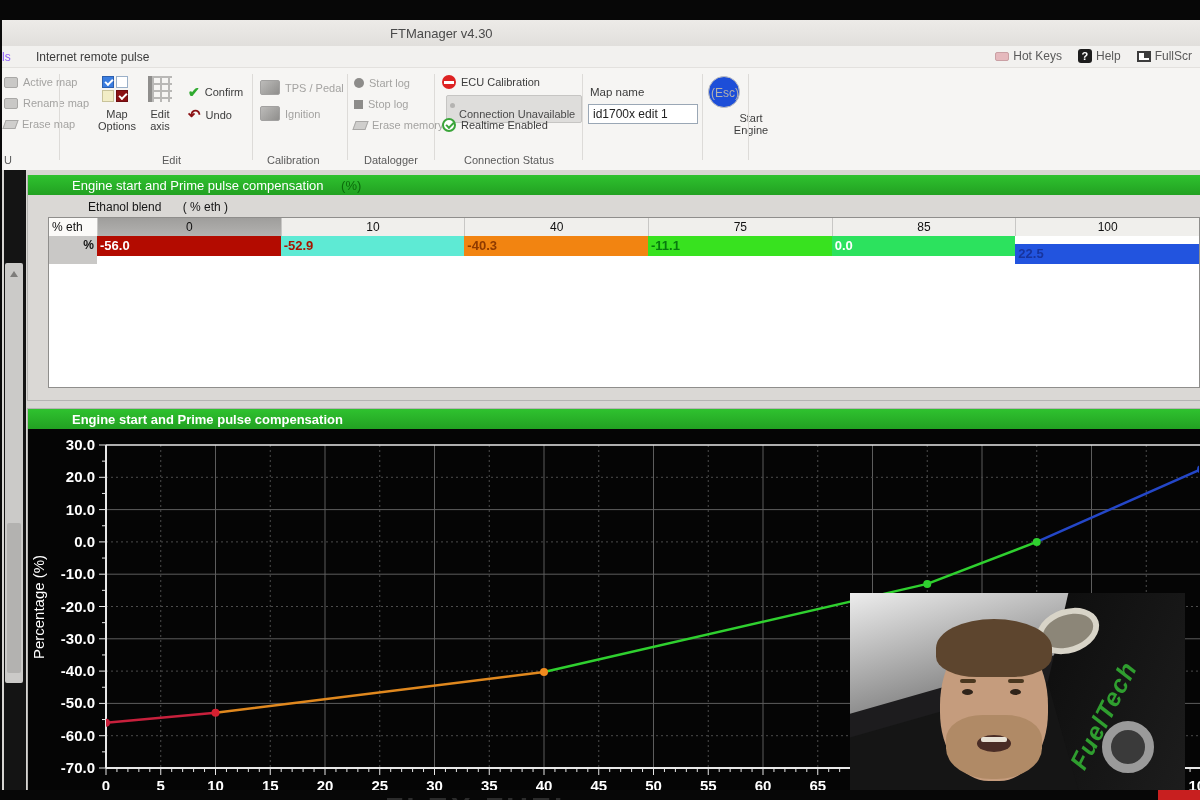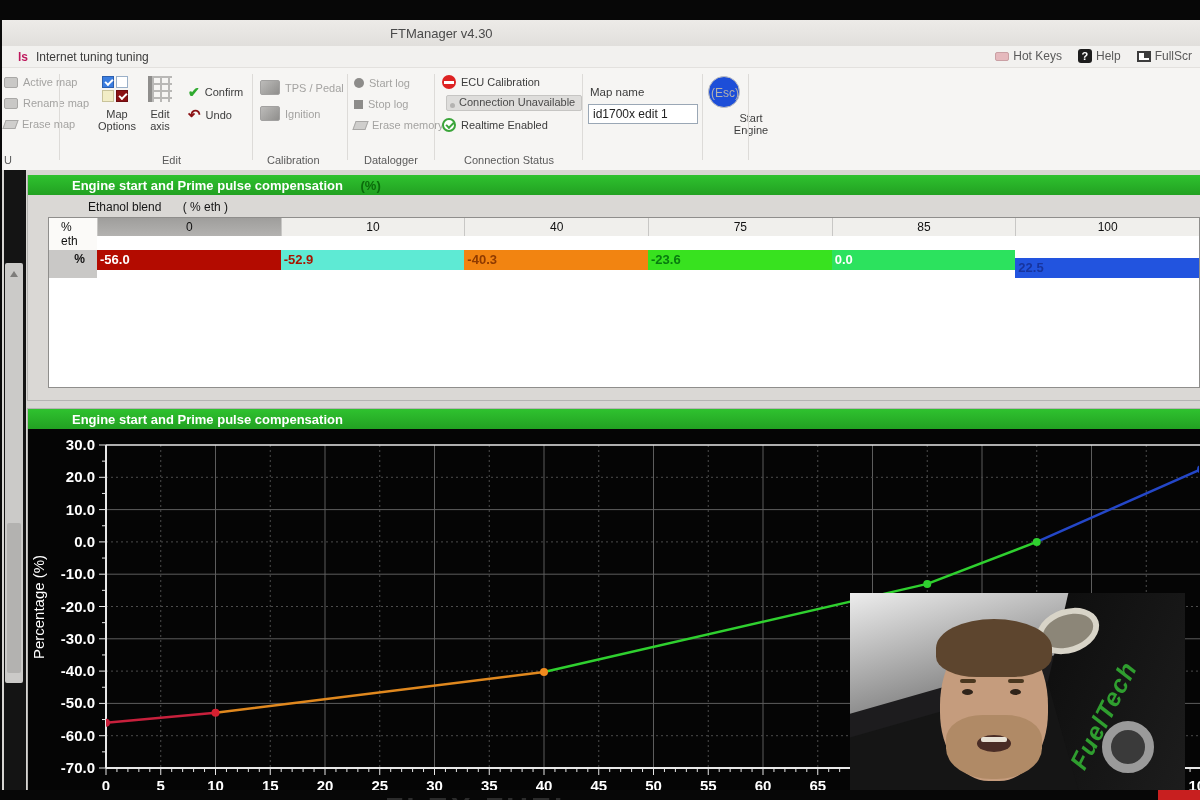--- a/index.html
+++ b/index.html
@@ -10,21 +10,21 @@
   .bar-top{position:absolute;left:0;top:0;width:1200px;height:20px;background:#070707;z-index:40;}
   .bar-bottom{position:absolute;left:0;top:790px;width:1200px;height:10px;background:#070707;z-index:60;overflow:hidden;}
   .flexfuel{position:absolute;left:385px;top:1px;width:300px;color:#2c2c2c;font-size:30px;font-weight:900;letter-spacing:3px;white-space:nowrap;}
   .corner-red{position:absolute;left:1158px;top:0;width:42px;height:10px;background:#c81f1f;}
 
   
   .window{position:absolute;left:2px;top:20px;width:1198px;height:770px;background:#d8d6d3;}
   .titlebar{position:absolute;left:0;top:0;width:100%;height:26px;background:linear-gradient(#edebe8,#e1dfdc);color:#4a4a4a;font-size:13px;}
   .titlebar span{position:absolute;left:388px;top:6px;}
   .menubar{position:absolute;left:0;top:26px;width:100%;height:22px;background:#f2f1ef;color:#3b3b3b;font-size:12px;border-bottom:1px solid #e3e1de;}
-  .menu-frag{position:absolute;left:16px;top:4px;color:#be185d;font-weight:bold;}
+  .menu-frag{position:absolute;left:0px;top:4px;color:#8b5cf6;}
   .menu-item{position:absolute;left:34px;top:4px;}
   .mb-right{position:absolute;right:8px;top:3px;display:flex;gap:16px;align-items:center;color:#5a5a5a;padding-left:24px;}
   .mb-right .mi{display:flex;gap:4px;align-items:center;}
   .kbd-icon{width:14px;height:9px;background:#e5b9bd;border:1px solid #caa0a4;border-radius:2px;}
   .help-icon{width:14px;height:14px;background:#1d1d1d;color:#fff;border-radius:3px;font-size:11px;font-weight:bold;text-align:center;line-height:14px;}
   .fs-icon{width:14px;height:11px;border:2px solid #3c3c3c;position:relative;background:#fff;}
   .fs-icon:after{content:"";position:absolute;right:0;top:0;width:5px;height:5px;background:#3c3c3c;}
   .fullscr-clip{max-width:48px;overflow:hidden;white-space:nowrap;}
 
   
@@ -48,40 +48,40 @@
   .ck{color:#2faa2f;font-weight:bold;font-size:14px;}
   .undo-g{color:#8b1113;font-weight:bold;font-size:15px;}
   .photo-ic{width:20px;height:15px;background:linear-gradient(135deg,#bdbcba,#8f8e8c);border:1px solid #a2a1a0;border-radius:2px;}
   .dot-ic{width:10px;height:10px;border-radius:50%;background:#8d8c8a;}
   .sq-ic{width:9px;height:9px;background:#8d8c8a;}
   .eraser-ic{width:13px;height:9px;background:#cfcecc;border:1px solid #a9a8a6;transform:skewX(-20deg);}
   .noentry{width:14px;height:14px;border-radius:50%;background:#d22;position:relative;}
   .noentry:after{content:"";position:absolute;left:2px;top:6px;width:10px;height:2.5px;background:#fff;}
   .okcirc{width:14px;height:14px;border-radius:50%;border:2px solid #3aa53a;position:relative;background:#fff;}
   .okcirc:after{content:"";position:absolute;left:2px;top:2px;width:6px;height:3px;border-left:2px solid #3aa53a;border-bottom:2px solid #3aa53a;transform:rotate(-45deg);}
-  .sel-chip{position:absolute;background:#dedddb;border:1px solid #c6c5c3;border-radius:2px;padding:0 6px 2px 12px;color:#4a4a4a;}
+  .sel-chip{position:absolute;background:#dedddb;border:1px solid #c6c5c3;border-radius:2px;padding:12px 6px 2px 12px;color:#4a4a4a;}
   .sel-chip:before{content:"";position:absolute;left:3px;top:7px;width:5px;height:5px;border-radius:50%;background:#b4b3b1;}
   .mapname-input{position:absolute;width:110px;height:20px;background:#fff;border:1px solid #9aa7b5;font-size:12px;color:#222;padding:2px 4px;}
   .engine-circle{position:absolute;width:32px;height:32px;border-radius:50%;background:#1d4ed8;border:1px solid #c2c1bf;color:#b2b1af;font-size:12px;text-align:right;line-height:32px;}
 
   
   .rail{position:absolute;left:2px;top:150px;width:22px;height:640px;background:#141414;z-index:5;}
   .rail-strip{position:absolute;left:1px;top:93px;width:18px;height:420px;background:#cbcac8;border-radius:2px;}
   .rail-up{position:absolute;left:5px;top:8px;width:0;height:0;border-left:4px solid transparent;border-right:4px solid transparent;border-bottom:6px solid #7e7d7b;}
   .rail-thumb{position:absolute;left:2px;top:260px;width:14px;height:150px;background:#b3b2b0;border-radius:2px;}
 
   
   .map-panel{position:absolute;left:25px;top:155px;width:1175px;height:226px;background:#dad8d5;border:1px solid #b5b4b2;border-top:none;}
-  .green-hdr{position:absolute;left:0;top:0;width:100%;height:20px;background:linear-gradient(#2fc22f,#22a122);color:#fff;font-size:13px;font-weight:bold;padding:3px 0 0 44px;}
+  .green-hdr{position:absolute;left:0;top:0;width:100%;height:20px;background:linear-gradient(#2fc22f,#22a122);color:#fff;font-size:13px;font-weight:normal;padding:3px 0 0 44px;}
   .green-hdr .sfx{color:#0b6b0b;margin-left:14px;}
   .eth-caption{position:absolute;left:60px;top:25px;font-size:12px;color:#151515;}
   .eth-caption .unit{margin-left:18px;}
   .eth-table{position:absolute;left:20px;top:42px;width:1152px;height:171px;background:#fff;border:1px solid #8f8e8c;}
   .eth-row{display:flex;width:100%;}
-  .eth-rowhead{width:48px;font-size:12px;color:#111;padding:2px 12px;background:#fbfaf8;}
+  .eth-rowhead{width:48px;font-size:12px;color:#111;padding:2px 3px;background:#fbfaf8;}
   .eth-rowhead.pct{background:#c9c8c6;text-align:right;font-weight:bold;}
   .eth-h{flex:1;height:18px;background:#f0efec;border-left:1px solid #c8c7c5;font-size:12px;color:#111;text-align:center;padding-top:2px;}
   .eth-h.sel{background:linear-gradient(#9f9e9c,#b3b2b0);}
   .eth-v{flex:1;height:20px;font-size:13px;font-weight:bold;padding:2px 0 0 3px;}
 
   
   .chart-panel{position:absolute;left:25px;top:388px;width:1175px;height:402px;border:1px solid #b5b4b2;background:#050505;}
   .chart-hdr{position:absolute;left:0;top:0;width:100%;height:20px;background:linear-gradient(#2fc22f,#22a122);color:#fff;font-size:13px;font-weight:bold;padding:3px 0 0 44px;}
   .chart-area{position:absolute;left:0;top:20px;width:1173px;height:380px;}
   svg text{font-family:"Liberation Sans",sans-serif;}
@@ -108,21 +108,21 @@
 <div id="screen">
   <div class="bar-top"></div>
 
   <div class="window">
     <div class="titlebar">
       <span>FTManager v4.30</span>
     </div>
 
     <div class="menubar">
       <span class="menu-frag">ls</span>
-      <span class="menu-item">Internet tuning tuning</span>
+      <span class="menu-item">Internet remote pulse</span>
       <div class="mb-right">
         <span class="mi">
           <span class="kbd-icon"></span>
           <span>Hot Keys</span>
         </span>
         <span class="mi">
           <span class="help-icon">?</span>
           <span>Help</span>
         </span>
         <span class="mi">
@@ -254,21 +254,21 @@
               <div class="eth-h">85</div>
               <div class="eth-h">100</div>
             </div>
         </div>
         <div class="eth-row">
           <div class="eth-rowhead pct">%</div>
           <div id="eth-value-cells" style="display:flex;flex:1;">
               <div class="eth-v" style="background: rgb(179, 11, 0); color: rgb(255, 255, 255);">-56.0</div>
               <div class="eth-v" style="background: #5eead4; color: rgb(168, 20, 0);">-52.9</div>
               <div class="eth-v" style="background: rgb(242, 132, 17); color: rgb(143, 58, 0);">-40.3</div>
-              <div class="eth-v" style="background: rgb(56, 226, 31); color: rgb(7, 122, 14);">-23.6</div>
+              <div class="eth-v" style="background: rgb(56, 226, 31); color: rgb(7, 122, 14);">-11.1</div>
               <div class="eth-v" style="background: rgb(44, 226, 94); color: rgb(255, 255, 255);">0.0</div>
               <div class="eth-v" style="background: rgb(34, 84, 223); color: rgb(23, 52, 158); margin-top: 8px;">22.5</div>
             </div>
         </div>
       </div>
     </div>
 
     <div class="chart-panel">
       <div class="chart-hdr">
         <span>Engine start and Prime pulse compensation</span>

